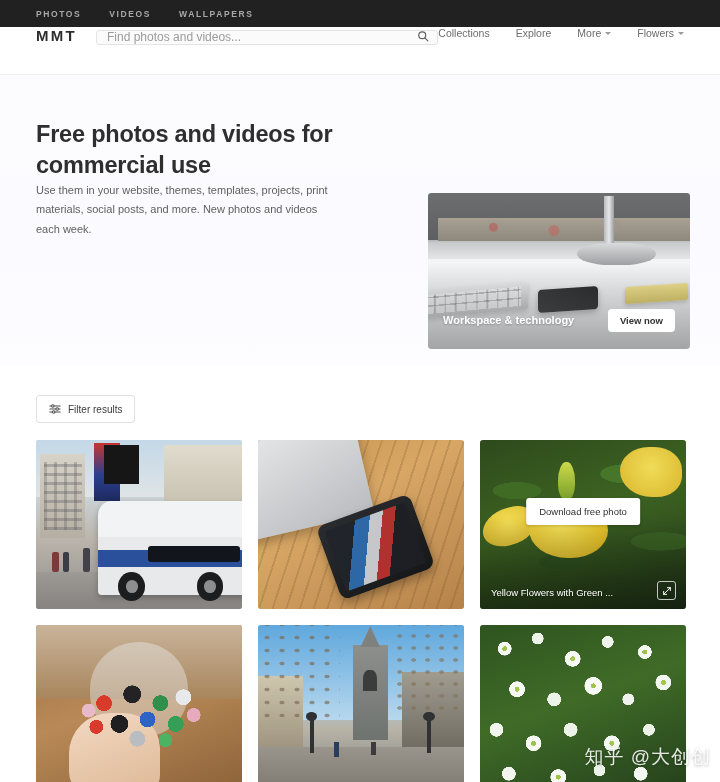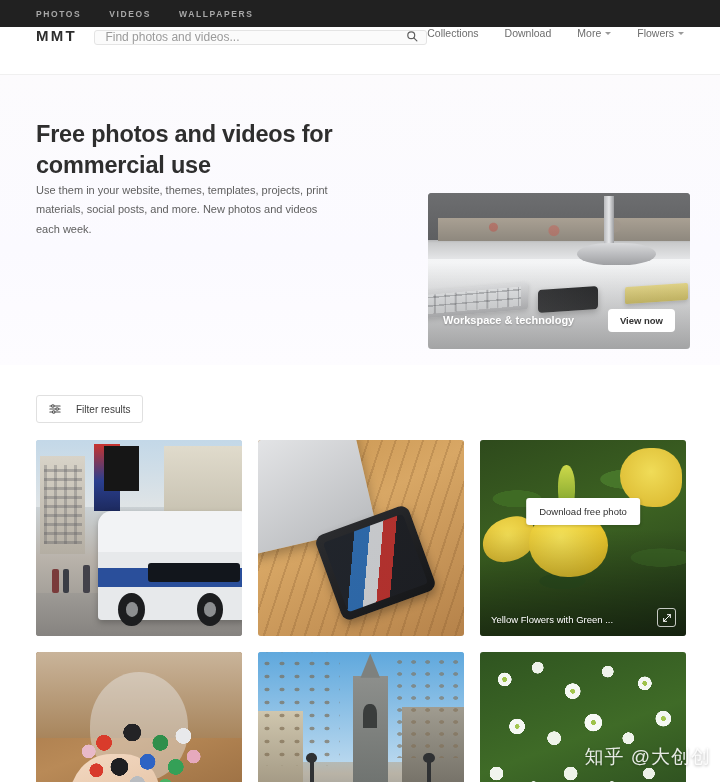--- a/index.html
+++ b/index.html
@@ -174,40 +174,40 @@
     border-radius: 4px;
     cursor: pointer;
     font-family: "Liberation Sans", sans-serif;
   }
 
   
   .results { padding: 30px 36px 0 36px; background: #ffffff; }
   .filter-btn {
     display: inline-flex;
     align-items: center;
-    gap: 15px;
+    gap: 7px;
     border: 1px solid #e0e0e0;
     border-radius: 3px;
     background: #ffffff;
     padding: 7px 12px;
     font-size: 10px;
     color: #3d3d3d;
     font-weight: 500;
     cursor: pointer;
     font-family: "Liberation Sans", sans-serif;
   }
   .grid {
     margin-top: 17px;
     display: grid;
     grid-template-columns: repeat(3, 206px);
     gap: 16px 16px;
   }
   .card {
     position: relative;
-    width: 206px; height: 196px;
+    width: 206px; height: 169px;
     border-radius: 3px;
     overflow: hidden;
     background: #ddd;
     cursor: pointer;
   }
   .card-overlay {
     position: absolute; inset: 0;
     background: linear-gradient(180deg, rgba(0,0,0,0) 45%, rgba(0,0,0,0.42) 100%);
   }
   .download-btn {
@@ -439,21 +439,21 @@
       <circle cx="7" cy="7" r="4.6"></circle>
       <line x1="10.4" y1="10.4" x2="14.5" y2="14.5" stroke-linecap="round"></line>
     </svg>
   </div>
 
   <div class="nav">
     <a href="#" class="nav-item">
       <span>Collections</span>
     </a>
     <a href="#" class="nav-item">
-      <span>Download</span>
+      <span>Explore</span>
     </a>
     <a href="#" class="nav-item">
       <span>More</span>
       <i class="caret"></i>
     </a>
     <a href="#" class="nav-item">
       <span>Flowers</span>
       <i class="caret"></i>
     </a>
   </div>

